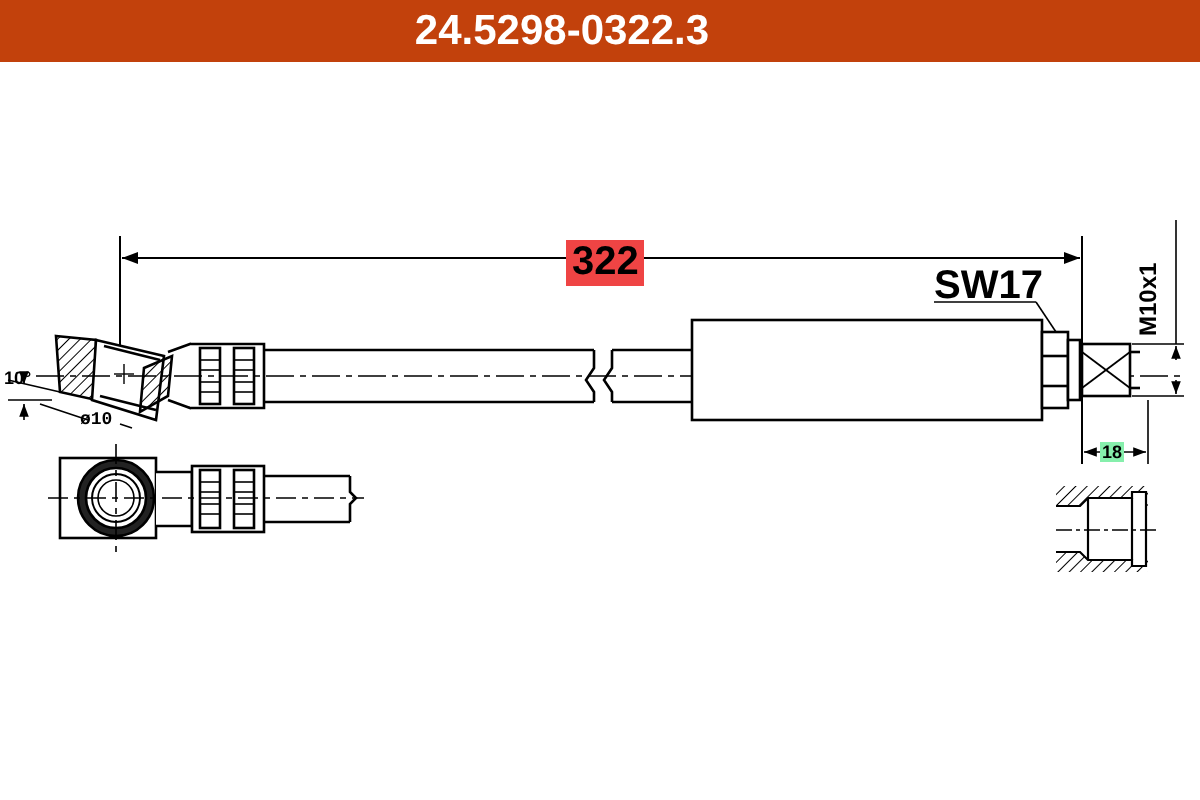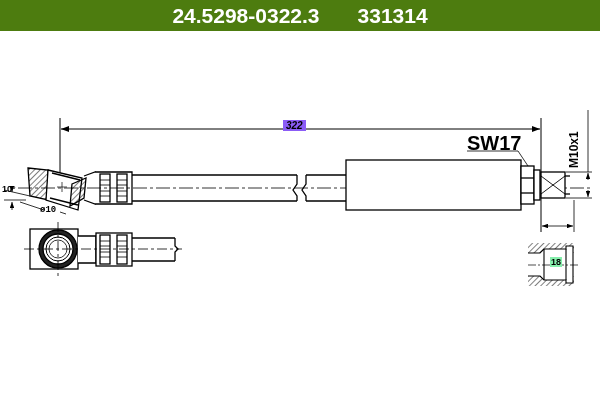--- a/index.html
+++ b/index.html
@@ -1,39 +1,38 @@
 <!DOCTYPE html>
 <html><head>
   <meta charset="utf-8">
   <style>
     html, body { margin: 0; padding: 0; background: #ffffff; }
     body { width: 600px; height: 400px; position: relative; overflow: hidden; font-family: "Liberation Sans", sans-serif; }
     .header {
       position: absolute; left: 0; top: 0; width: 600px; height: 31px;
-      background: #4d7c0f; color: #ffffff;
+      background: #c2410c; color: #ffffff;
       display: flex; align-items: center; justify-content: center;
       font-family: "Liberation Sans", sans-serif; font-weight: bold; font-size: 21px;
       letter-spacing: 0px;
     }
     .header .part-no { margin-right: 38px; }
     .drawing { position: absolute; left: 0; top: 0; width: 600px; height: 400px; }
     .lbl { position: absolute; font-family: "Liberation Sans", sans-serif; font-weight: bold; color: #000; white-space: nowrap; }
-    .dim-322 { left: 283px; top: 120px; font-size: 10px; background: #8b5cf6; padding: 0 3px; font-style: italic; }
+    .dim-322 { left: 283px; top: 120px; font-size: 20px; background: #ef4444; padding: 0 3px; }
     .sw17 { left: 467px; top: 132px; font-size: 20px; }
     .m10 { left: 567px; top: 168px; font-size: 12px; transform: rotate(-90deg); transform-origin: left top; }
     .deg10 { left: 2px; top: 184px; font-size: 9px; }
     .dia10 { left: 40px; top: 205px; font-size: 9px; font-family: Liberation Mono, monospace; }
-    .d18 { left: 550px; top: 221px; font-size: 9px; background:#86efac; padding: 0 1px; margin-top: 36px; }
+    .d18 { left: 550px; top: 221px; font-size: 9px; background:#86efac; padding: 0 1px; }
   </style>
 </head>
 <body>
 
 <div class="header">
   <span class="part-no">24.5298-0322.3</span>
-  <span>331314</span>
 </div>
 
 <svg class="drawing" width="600" height="400" viewBox="0 0 600 400" xmlns="http://www.w3.org/2000/svg">
   <defs>
     <pattern id="hatch" width="4" height="4" patternUnits="userSpaceOnUse" patternTransform="rotate(45)">
       <line x1="0" y1="0" x2="0" y2="4" stroke="#000" stroke-width="1"></line>
     </pattern>
     <marker id="arrowR" markerWidth="8" markerHeight="6" refX="8" refY="3" orient="auto">
       <path d="M0,0 L8,3 L0,6 z" fill="#000"></path>
     </marker>

